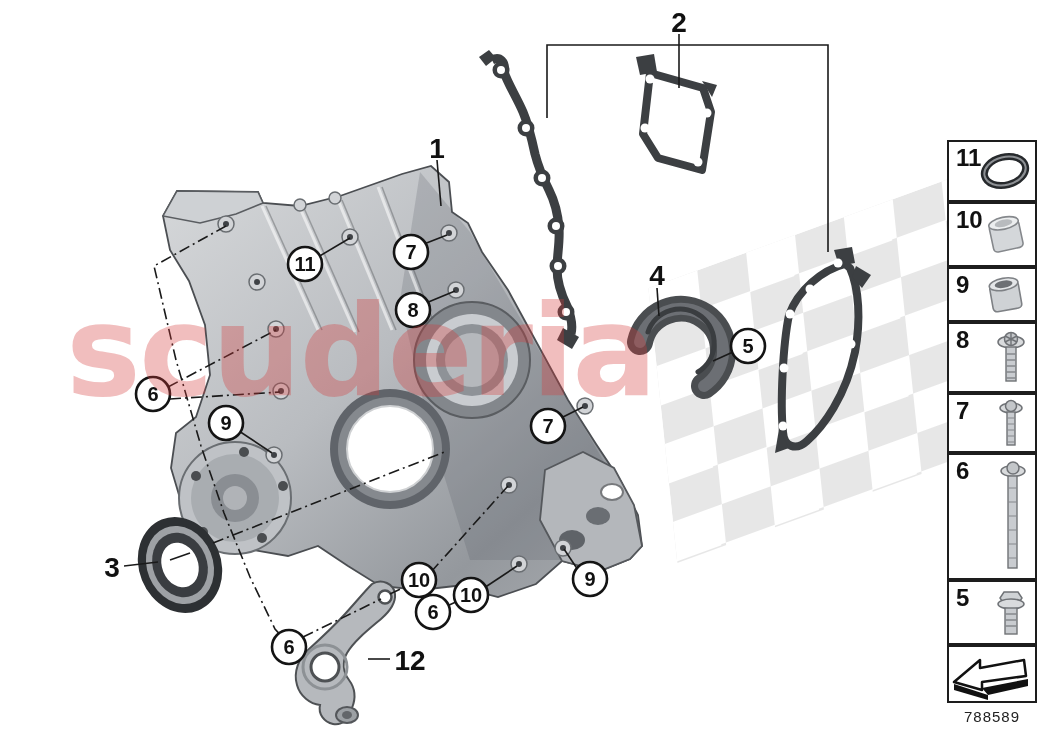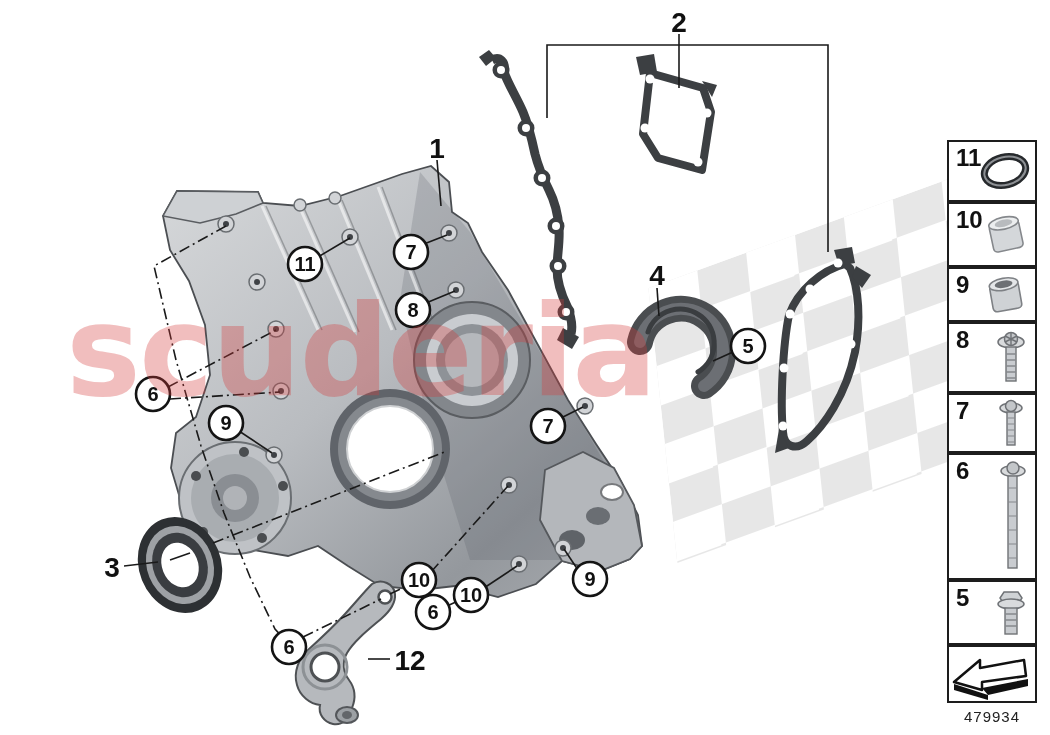--- a/index.html
+++ b/index.html
@@ -377,17 +377,17 @@
 
     <div class="cell" style="top:505px;height:58px">
       <svg width="84" height="52" style="right:3px">
         <path d="M6,34 L32,12 L32,20 L76,12 L78,28 L34,34 L34,42 Z" fill="#fff" stroke="#111" stroke-width="2.5" stroke-linejoin="round"></path>
         <path d="M34,40 L80,31 L80,38 L40,47 Z" fill="#111"></path>
         <path d="M6,36 L40,47 L40,52 L6,42 Z" fill="#111"></path>
       </svg>
     </div>
   </aside>
 
-  <div class="footer-code">479934</div>
+  <div class="footer-code">788589</div>
 
   <div class="wm-red">scuderia</div>
 
 </div>
 
 </body></html>

